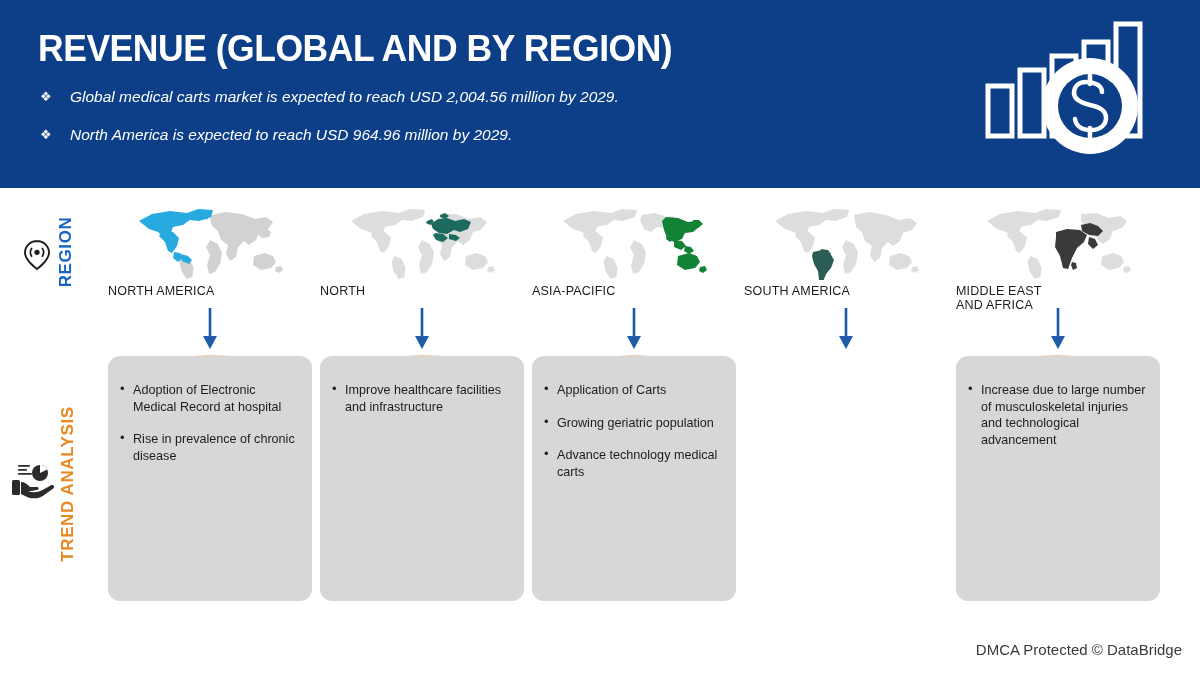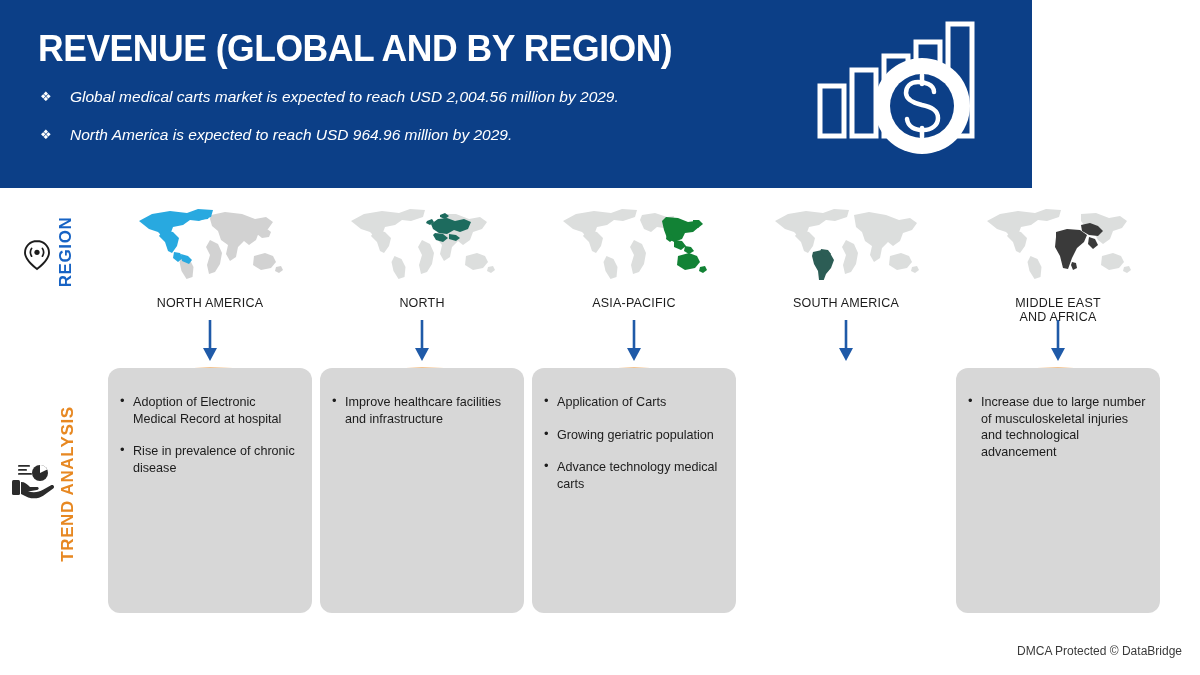--- a/index.html
+++ b/index.html
@@ -7,21 +7,21 @@
     width: 1200px; height: 675px;
     background: #ffffff;
     font-family: "Liberation Sans", sans-serif;
     overflow: hidden;
   }
   .page { position: relative; width: 1200px; height: 675px; background: #ffffff; }
 
   
   .header {
     position: absolute; left: 0; top: 0;
-    width: 1032px; height: 188px;
+    width: 1200px; height: 188px;
     background: #0c3f87;
     overflow: hidden;
     padding-left: 44px;
   }
   .header-title {
     position: absolute; left: 38px; top: 28px;
     color: #ffffff;
     font-size: 37px;
     font-weight: bold;
     letter-spacing: -0.5px;
@@ -62,22 +62,22 @@
     width: 204px;
     flex: 0 0 204px;
   }
   .map-wrap {
     position: relative;
     width: 150px; height: 76px;
     margin: 8px auto 0 auto;
   }
   .map-wrap svg { display: block; width: 100%; height: 100%; }
   .region-label {
-    margin-top: 16px;
-    text-align: center;
+    margin-top: 4px;
+    text-align: left;
     font-size: 12.5px;
     color: #1c1c1c;
     letter-spacing: 0.2px;
     line-height: 14px;
   }
   .arrow {
     position: relative;
     width: 100%;
     height: 46px;
     margin-top: 10px;
@@ -147,21 +147,21 @@
     font-size: 17px;
   }
   .rail-icon { position: absolute; }
   .rail-region .rail-icon { left: 20px; top: 42px; }
   .rail-trend  .rail-icon { left: 10px; top: 96px; }
 
   
   .footer {
     position: absolute;
     right: 18px; bottom: 17px;
-    font-size: 12px;
+    font-size: 15px;
     color: #3a3a3a;
   }
 </style>
 </head>
 <body>
 
 <div class="page">
 
   <div class="header">
     <div class="header-title">REVENUE (GLOBAL AND BY REGION)</div>

